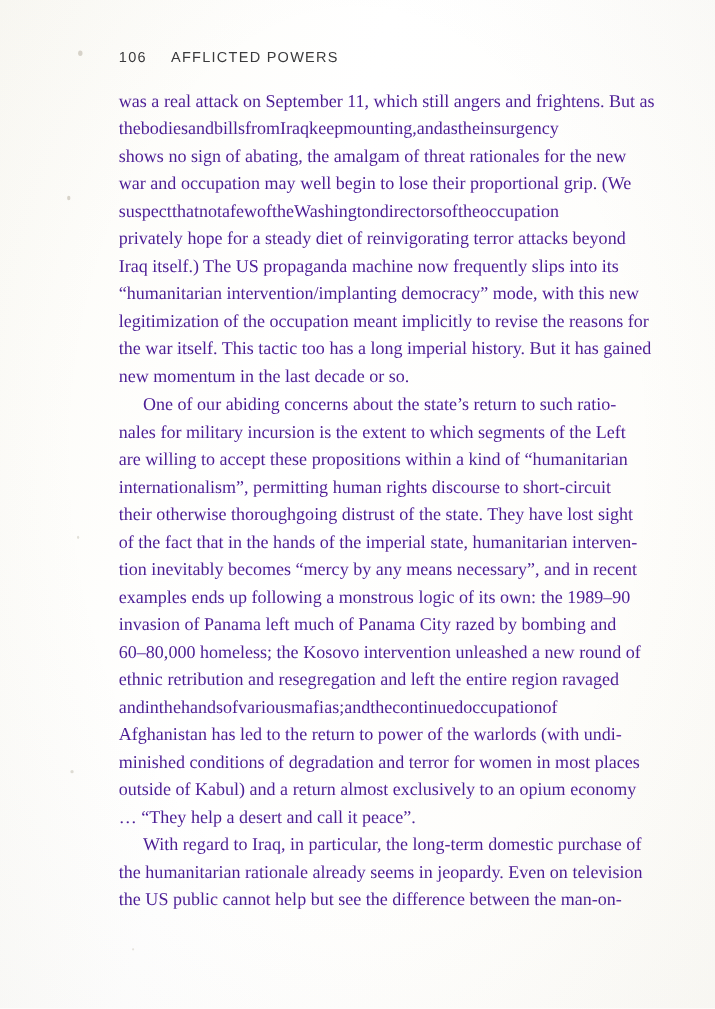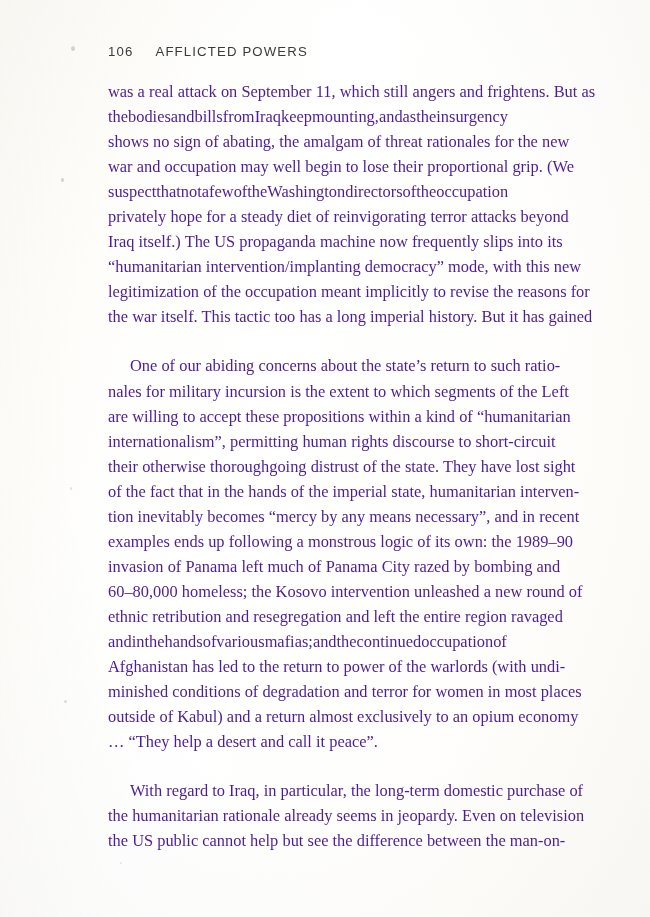--- a/index.html
+++ b/index.html
@@ -67,21 +67,20 @@
   }
   .ln > span { display: inline-block; }
   
   .ln.flush {
     text-align: left;
     text-align-last: left;
   }
   
   .ln.indent {
     text-indent: 0;
-    margin-top: 24px;
   }
   .ln.indent::before {
     content: "";
     display: inline-block;
     width: 22px;
   }
 </style>
 </head>
 <body>
 
@@ -105,20 +104,21 @@
       <div class="ln"><span><i style="font-style:normal">was</i><b style="font-weight:normal"> </b><i style="font-style:normal">a</i><b style="font-weight:normal"> </b><i style="font-style:normal">real</i><b style="font-weight:normal"> </b><i style="font-style:normal">attack</i><b style="font-weight:normal"> </b><i style="font-style:normal">on</i><b style="font-weight:normal"> </b><i style="font-style:normal">September</i><b style="font-weight:normal"> </b><i style="font-style:normal">11,</i><b style="font-weight:normal"> </b><i style="font-style:normal">which</i><b style="font-weight:normal"> </b><i style="font-style:normal">still</i><b style="font-weight:normal"> </b><i style="font-style:normal">angers</i><b style="font-weight:normal"> </b><i style="font-style:normal">and</i><b style="font-weight:normal"> </b><i style="font-style:normal">frightens.</i><b style="font-weight:normal"> </b><i style="font-style:normal">But</i><b style="font-weight:normal"> </b><i style="font-style:normal">as</i></span></div>
       <div class="ln"><span><i style="font-style:normal">the</i><b style="font-weight: normal; display: inline-block;"> </b><i style="font-style:normal">bodies</i><b style="font-weight: normal; display: inline-block;"> </b><i style="font-style:normal">and</i><b style="font-weight: normal; display: inline-block;"> </b><i style="font-style:normal">bills</i><b style="font-weight: normal; display: inline-block;"> </b><i style="font-style:normal">from</i><b style="font-weight: normal; display: inline-block;"> </b><i style="font-style:normal">Iraq</i><b style="font-weight: normal; display: inline-block;"> </b><i style="font-style:normal">keep</i><b style="font-weight: normal; display: inline-block;"> </b><i style="font-style:normal">mounting,</i><b style="font-weight: normal; display: inline-block;"> </b><i style="font-style:normal">and</i><b style="font-weight: normal; display: inline-block;"> </b><i style="font-style:normal">as</i><b style="font-weight: normal; display: inline-block;"> </b><i style="font-style:normal">the</i><b style="font-weight: normal; display: inline-block;"> </b><i style="font-style:normal">insurgency</i></span></div>
       <div class="ln"><span><i style="font-style:normal">shows</i><b style="font-weight:normal"> </b><i style="font-style:normal">no</i><b style="font-weight:normal"> </b><i style="font-style:normal">sign</i><b style="font-weight:normal"> </b><i style="font-style:normal">of</i><b style="font-weight:normal"> </b><i style="font-style:normal">abating,</i><b style="font-weight:normal"> </b><i style="font-style:normal">the</i><b style="font-weight:normal"> </b><i style="font-style:normal">amalgam</i><b style="font-weight:normal"> </b><i style="font-style:normal">of</i><b style="font-weight:normal"> </b><i style="font-style:normal">threat</i><b style="font-weight:normal"> </b><i style="font-style:normal">rationales</i><b style="font-weight:normal"> </b><i style="font-style:normal">for</i><b style="font-weight:normal"> </b><i style="font-style:normal">the</i><b style="font-weight:normal"> </b><i style="font-style:normal">new</i></span></div>
       <div class="ln"><span><i style="font-style:normal">war</i><b style="font-weight:normal"> </b><i style="font-style:normal">and</i><b style="font-weight:normal"> </b><i style="font-style:normal">occupation</i><b style="font-weight:normal"> </b><i style="font-style:normal">may</i><b style="font-weight:normal"> </b><i style="font-style:normal">well</i><b style="font-weight:normal"> </b><i style="font-style:normal">begin</i><b style="font-weight:normal"> </b><i style="font-style:normal">to</i><b style="font-weight:normal"> </b><i style="font-style:normal">lose</i><b style="font-weight:normal"> </b><i style="font-style:normal">their</i><b style="font-weight:normal"> </b><i style="font-style:normal">proportional</i><b style="font-weight:normal"> </b><i style="font-style:normal">grip.</i><b style="font-weight:normal"> </b><i style="font-style:normal">(We</i></span></div>
       <div class="ln"><span><i style="font-style:normal">suspect</i><b style="font-weight: normal; display: inline-block;"> </b><i style="font-style:normal">that</i><b style="font-weight: normal; display: inline-block;"> </b><i style="font-style:normal">not</i><b style="font-weight: normal; display: inline-block;"> </b><i style="font-style:normal">a</i><b style="font-weight: normal; display: inline-block;"> </b><i style="font-style:normal">few</i><b style="font-weight: normal; display: inline-block;"> </b><i style="font-style:normal">of</i><b style="font-weight: normal; display: inline-block;"> </b><i style="font-style:normal">the</i><b style="font-weight: normal; display: inline-block;"> </b><i style="font-style:normal">Washington</i><b style="font-weight: normal; display: inline-block;"> </b><i style="font-style:normal">directors</i><b style="font-weight: normal; display: inline-block;"> </b><i style="font-style:normal">of</i><b style="font-weight: normal; display: inline-block;"> </b><i style="font-style:normal">the</i><b style="font-weight: normal; display: inline-block;"> </b><i style="font-style:normal">occupation</i></span></div>
       <div class="ln"><span><i style="font-style:normal">privately</i><b style="font-weight:normal"> </b><i style="font-style:normal">hope</i><b style="font-weight:normal"> </b><i style="font-style:normal">for</i><b style="font-weight:normal"> </b><i style="font-style:normal">a</i><b style="font-weight:normal"> </b><i style="font-style:normal">steady</i><b style="font-weight:normal"> </b><i style="font-style:normal">diet</i><b style="font-weight:normal"> </b><i style="font-style:normal">of</i><b style="font-weight:normal"> </b><i style="font-style:normal">reinvigorating</i><b style="font-weight:normal"> </b><i style="font-style:normal">terror</i><b style="font-weight:normal"> </b><i style="font-style:normal">attacks</i><b style="font-weight:normal"> </b><i style="font-style:normal">beyond</i></span></div>
       <div class="ln"><span><i style="font-style:normal">Iraq</i><b style="font-weight:normal"> </b><i style="font-style:normal">itself.)</i><b style="font-weight:normal"> </b><i style="font-style:normal">The</i><b style="font-weight:normal"> </b><i style="font-style:normal">US</i><b style="font-weight:normal"> </b><i style="font-style:normal">propaganda</i><b style="font-weight:normal"> </b><i style="font-style:normal">machine</i><b style="font-weight:normal"> </b><i style="font-style:normal">now</i><b style="font-weight:normal"> </b><i style="font-style:normal">frequently</i><b style="font-weight:normal"> </b><i style="font-style:normal">slips</i><b style="font-weight:normal"> </b><i style="font-style:normal">into</i><b style="font-weight:normal"> </b><i style="font-style:normal">its</i></span></div>
       <div class="ln"><span><i style="font-style:normal">“humanitarian</i><b style="font-weight:normal"> </b><i style="font-style:normal">intervention/implanting</i><b style="font-weight:normal"> </b><i style="font-style:normal">democracy”</i><b style="font-weight:normal"> </b><i style="font-style:normal">mode,</i><b style="font-weight:normal"> </b><i style="font-style:normal">with</i><b style="font-weight:normal"> </b><i style="font-style:normal">this</i><b style="font-weight:normal"> </b><i style="font-style:normal">new</i></span></div>
       <div class="ln"><span><i style="font-style:normal">legitimization</i><b style="font-weight:normal"> </b><i style="font-style:normal">of</i><b style="font-weight:normal"> </b><i style="font-style:normal">the</i><b style="font-weight:normal"> </b><i style="font-style:normal">occupation</i><b style="font-weight:normal"> </b><i style="font-style:normal">meant</i><b style="font-weight:normal"> </b><i style="font-style:normal">implicitly</i><b style="font-weight:normal"> </b><i style="font-style:normal">to</i><b style="font-weight:normal"> </b><i style="font-style:normal">revise</i><b style="font-weight:normal"> </b><i style="font-style:normal">the</i><b style="font-weight:normal"> </b><i style="font-style:normal">reasons</i><b style="font-weight:normal"> </b><i style="font-style:normal">for</i></span></div>
       <div class="ln"><span><i style="font-style:normal">the</i><b style="font-weight:normal"> </b><i style="font-style:normal"></i><b style="font-weight:normal"> </b><i style="font-style:normal">war</i><b style="font-weight:normal"> </b><i style="font-style:normal">itself.</i><b style="font-weight:normal"> </b><i style="font-style:normal">This</i><b style="font-weight:normal"> </b><i style="font-style:normal">tactic</i><b style="font-weight:normal"> </b><i style="font-style:normal">too</i><b style="font-weight:normal"> </b><i style="font-style:normal">has</i><b style="font-weight:normal"> </b><i style="font-style:normal">a</i><b style="font-weight:normal"> </b><i style="font-style:normal">long</i><b style="font-weight:normal"> </b><i style="font-style:normal">imperial</i><b style="font-weight:normal"> </b><i style="font-style:normal">history.</i><b style="font-weight:normal"> </b><i style="font-style:normal">But</i><b style="font-weight:normal"> </b><i style="font-style:normal">it</i><b style="font-weight:normal"> </b><i style="font-style:normal">has</i><b style="font-weight:normal"> </b><i style="font-style:normal">gained</i></span></div>
+      <div class="ln flush"><span>new momentum in the last decade or so.</span></div>
     </div>
 
     <div>
       <div class="ln indent"><span><i style="font-style:normal">One</i><b style="font-weight:normal"> </b><i style="font-style:normal">of</i><b style="font-weight:normal"> </b><i style="font-style:normal">our</i><b style="font-weight:normal"> </b><i style="font-style:normal">abiding</i><b style="font-weight:normal"> </b><i style="font-style:normal">concerns</i><b style="font-weight:normal"> </b><i style="font-style:normal">about</i><b style="font-weight:normal"> </b><i style="font-style:normal">the</i><b style="font-weight:normal"> </b><i style="font-style:normal">state’s</i><b style="font-weight:normal"> </b><i style="font-style:normal">return</i><b style="font-weight:normal"> </b><i style="font-style:normal">to</i><b style="font-weight:normal"> </b><i style="font-style:normal">such</i><b style="font-weight:normal"> </b><i style="font-style:normal">ratio-</i></span></div>
       <div class="ln"><span><i style="font-style:normal">nales</i><b style="font-weight:normal"> </b><i style="font-style:normal">for</i><b style="font-weight:normal"> </b><i style="font-style:normal">military</i><b style="font-weight:normal"> </b><i style="font-style:normal">incursion</i><b style="font-weight:normal"> </b><i style="font-style:normal">is</i><b style="font-weight:normal"> </b><i style="font-style:normal">the</i><b style="font-weight:normal"> </b><i style="font-style:normal">extent</i><b style="font-weight:normal"> </b><i style="font-style:normal">to</i><b style="font-weight:normal"> </b><i style="font-style:normal">which</i><b style="font-weight:normal"> </b><i style="font-style:normal">segments</i><b style="font-weight:normal"> </b><i style="font-style:normal">of</i><b style="font-weight:normal"> </b><i style="font-style:normal">the</i><b style="font-weight:normal"> </b><i style="font-style:normal">Left</i></span></div>
       <div class="ln"><span><i style="font-style:normal">are</i><b style="font-weight:normal"> </b><i style="font-style:normal">willing</i><b style="font-weight:normal"> </b><i style="font-style:normal">to</i><b style="font-weight:normal"> </b><i style="font-style:normal">accept</i><b style="font-weight:normal"> </b><i style="font-style:normal">these</i><b style="font-weight:normal"> </b><i style="font-style:normal">propositions</i><b style="font-weight:normal"> </b><i style="font-style:normal">within</i><b style="font-weight:normal"> </b><i style="font-style:normal">a</i><b style="font-weight:normal"> </b><i style="font-style:normal">kind</i><b style="font-weight:normal"> </b><i style="font-style:normal">of</i><b style="font-weight:normal"> </b><i style="font-style:normal">“humanitarian</i></span></div>
       <div class="ln"><span><i style="font-style:normal">internationalism”,</i><b style="font-weight:normal"> </b><i style="font-style:normal">permitting</i><b style="font-weight:normal"> </b><i style="font-style:normal">human</i><b style="font-weight:normal"> </b><i style="font-style:normal">rights</i><b style="font-weight:normal"> </b><i style="font-style:normal">discourse</i><b style="font-weight:normal"> </b><i style="font-style:normal">to</i><b style="font-weight:normal"> </b><i style="font-style:normal">short-circuit</i></span></div>
       <div class="ln"><span><i style="font-style:normal">their</i><b style="font-weight:normal"> </b><i style="font-style:normal">otherwise</i><b style="font-weight:normal"> </b><i style="font-style:normal">thoroughgoing</i><b style="font-weight:normal"> </b><i style="font-style:normal">distrust</i><b style="font-weight:normal"> </b><i style="font-style:normal">of</i><b style="font-weight:normal"> </b><i style="font-style:normal">the</i><b style="font-weight:normal"> </b><i style="font-style:normal">state.</i><b style="font-weight:normal"> </b><i style="font-style:normal">They</i><b style="font-weight:normal"> </b><i style="font-style:normal">have</i><b style="font-weight:normal"> </b><i style="font-style:normal">lost</i><b style="font-weight:normal"> </b><i style="font-style:normal">sight</i></span></div>
       <div class="ln"><span><i style="font-style:normal">of</i><b style="font-weight:normal"> </b><i style="font-style:normal">the</i><b style="font-weight:normal"> </b><i style="font-style:normal">fact</i><b style="font-weight:normal"> </b><i style="font-style:normal">that</i><b style="font-weight:normal"> </b><i style="font-style:normal">in</i><b style="font-weight:normal"> </b><i style="font-style:normal">the</i><b style="font-weight:normal"> </b><i style="font-style:normal">hands</i><b style="font-weight:normal"> </b><i style="font-style:normal">of</i><b style="font-weight:normal"> </b><i style="font-style:normal">the</i><b style="font-weight:normal"> </b><i style="font-style:normal">imperial</i><b style="font-weight:normal"> </b><i style="font-style:normal">state,</i><b style="font-weight:normal"> </b><i style="font-style:normal">humanitarian</i><b style="font-weight:normal"> </b><i style="font-style:normal">interven-</i></span></div>
       <div class="ln"><span><i style="font-style:normal">tion</i><b style="font-weight:normal"> </b><i style="font-style:normal">inevitably</i><b style="font-weight:normal"> </b><i style="font-style:normal">becomes</i><b style="font-weight:normal"> </b><i style="font-style:normal">“mercy</i><b style="font-weight:normal"> </b><i style="font-style:normal">by</i><b style="font-weight:normal"> </b><i style="font-style:normal">any</i><b style="font-weight:normal"> </b><i style="font-style:normal">means</i><b style="font-weight:normal"> </b><i style="font-style:normal">necessary”,</i><b style="font-weight:normal"> </b><i style="font-style:normal">and</i><b style="font-weight:normal"> </b><i style="font-style:normal">in</i><b style="font-weight:normal"> </b><i style="font-style:normal">recent</i></span></div>

